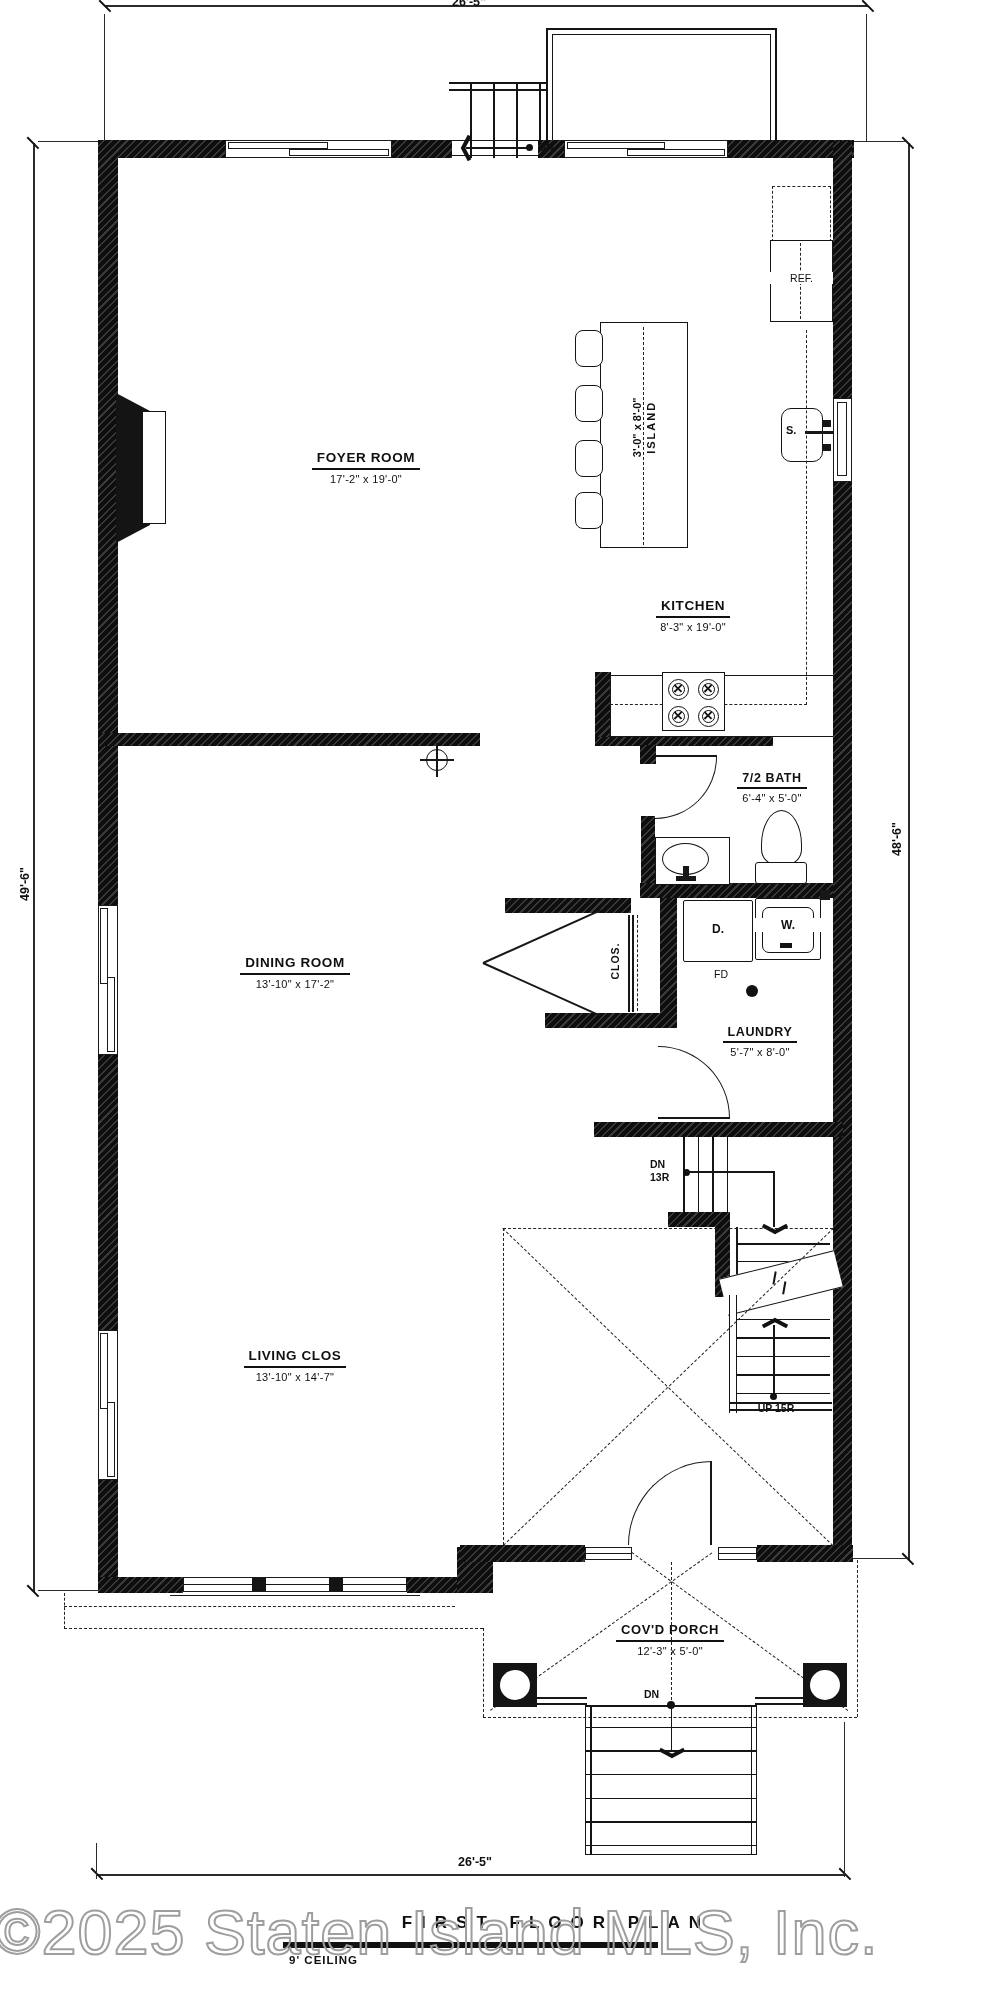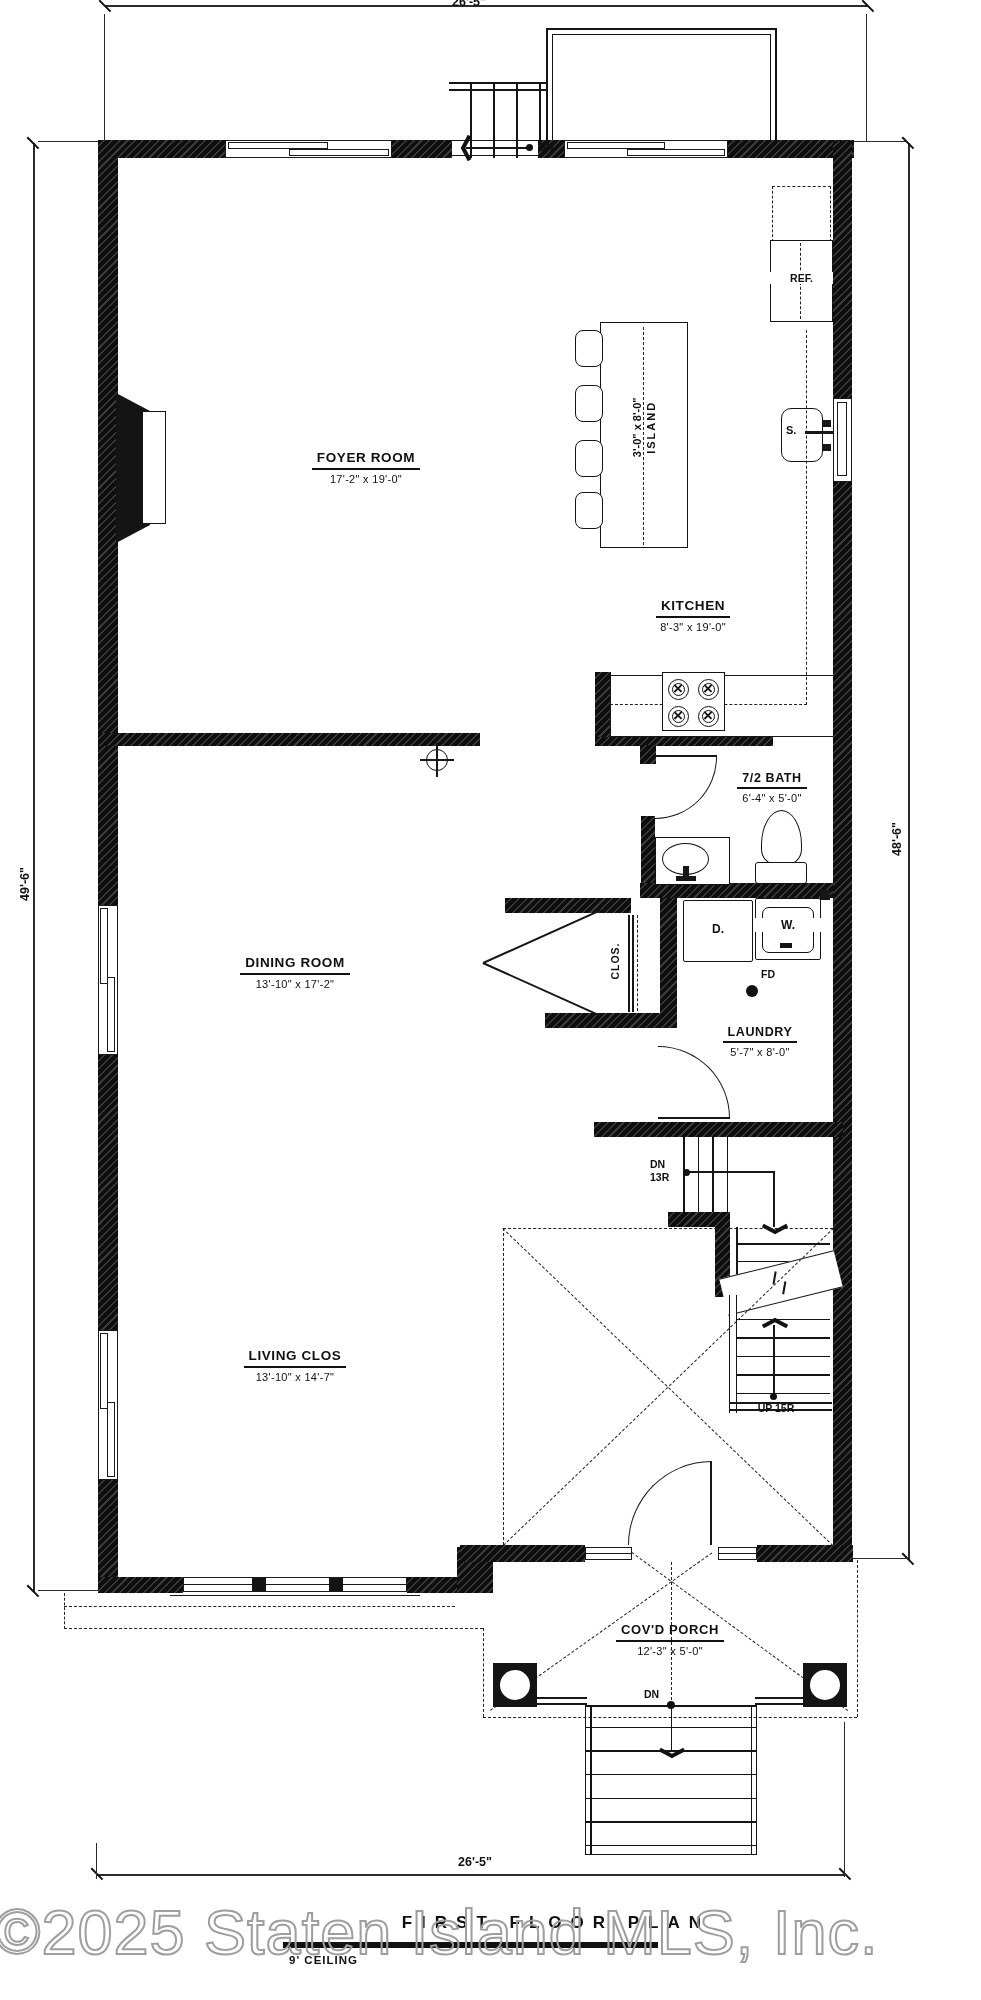--- a/index.html
+++ b/index.html
@@ -161,21 +161,21 @@
     </div>
 
   <div class="abs" style="left:116px;top:393px;width:34px;height:150px;background:#141414;
               clip-path:polygon(0 0,100% 12%,100% 88%,0 100%);"></div>
   <div class="bx" style="left:142px;top:411px;width:24px;height:113px;border-width:1.8px;"></div>
 
   <div class="dbox" style="left:772px;top:186px;width:57px;height:54px;"></div>
   <div class="bx" style="left:770px;top:240px;width:63px;height:82px;">
     <div class="dv" style="left:29px;top:2px;height:76px;"></div>
   </div>
-  <div class="t" style="left:770px;top:272px;width:63px;text-align:center;font-size:10.5px;font-weight:700;background:#fff;">REF.</div>
+  <div class="t" style="left:770px;top:272px;width:63px;text-align:center;font-size:10.5px;font-weight:400;background:#fff;">REF.</div>
 
   <div class="bx" style="left:781px;top:408px;width:42px;height:54px;border-radius:10px;"></div>
   <div class="sl" style="left:805px;top:431px;width:28px;height:3px;"></div>
   <div class="sl" style="left:822px;top:420px;width:9px;height:7px;"></div>
   <div class="sl" style="left:822px;top:444px;width:9px;height:7px;"></div>
   <div class="t" style="left:786px;top:424px;font-size:11px;font-weight:600;">S.</div>
 
   <div class="abs" style="left:610px;top:675px;width:223px;height:62px;border:1.5px solid #171717;border-right:none;box-sizing:border-box;"></div>
   <div class="dh" style="left:610px;top:704px;width:197px;"></div>
   <div class="dv" style="left:806px;top:330px;height:375px;"></div>
@@ -219,21 +219,21 @@
   <div class="sl" style="left:483px;top:962px;width:129px;height:1.6px;transform:rotate(24.2deg);transform-origin:0 50%;"></div>
 
   <div class="bx" style="left:683px;top:900px;width:70px;height:62px;border-radius:2px;"></div>
   <div class="t" style="left:683px;top:922px;width:70px;text-align:center;font-size:12px;font-weight:600;">D.</div>
   <div class="bx" style="left:755px;top:898px;width:66px;height:62px;border-radius:2px;">
     <div style="position:absolute;left:6px;top:8px;width:50px;height:44px;border:1.5px solid #141414;border-radius:7px;"></div>
     <div style="position:absolute;left:24px;top:44px;width:12px;height:5px;background:#141414;"></div>
   </div>
   <div class="sl" style="left:820px;top:890px;width:10px;height:10px;"></div>
   <div class="t" style="left:755px;top:918px;width:66px;text-align:center;font-size:12px;font-weight:600;background:#fff;">W.</div>
-  <div class="t" style="left:752px;top:968px;width:32px;text-align:center;font-size:10.5px;font-weight:700;">FD</div>
+  <div class="t" style="left:696px;top:968px;width:32px;text-align:right;font-size:10.5px;font-weight:400;">FD</div>
   <div class="dot" style="left:746px;top:985px;width:12px;height:12px;"></div>
 
   <div class="sl" style="left:658px;top:1117px;width:72px;height:2px;"></div>
   <div class="abs" style="left:658px;top:1046px;width:72px;height:72px;border-top:1.5px solid #1a1a1a;border-right:1.5px solid #1a1a1a;border-top-right-radius:100%;box-sizing:border-box;"></div>
 
   <div class="abs" style="left:426px;top:749px;width:22px;height:22px;border:1.8px solid #111;border-radius:50%;box-sizing:border-box;"></div>
   <div class="sl" style="left:420px;top:759px;width:34px;height:1.8px;"></div>
   <div class="sl" style="left:436px;top:743px;width:1.8px;height:34px;"></div>
 
   <div class="abs" style="left:683px;top:1137px;width:46px;height:75px;

